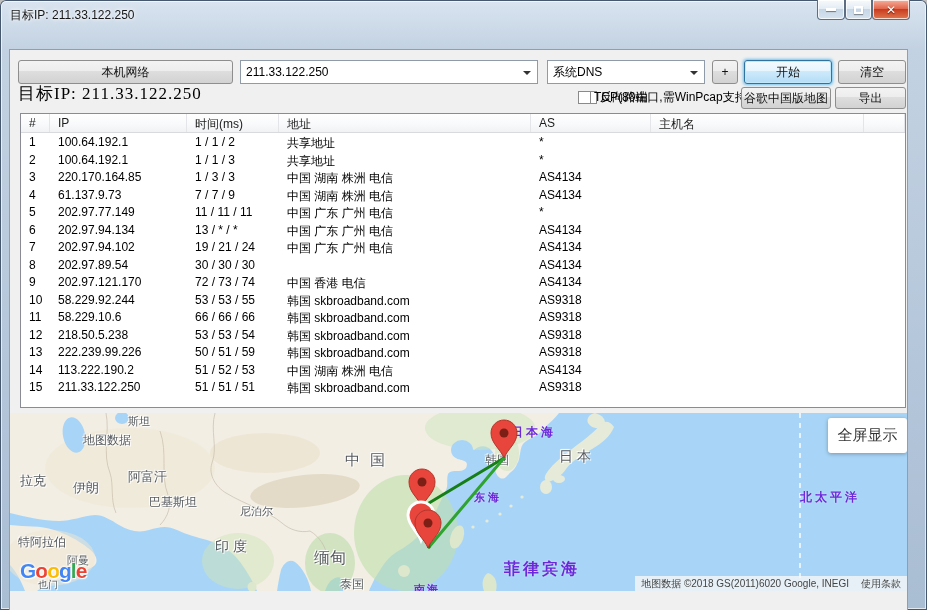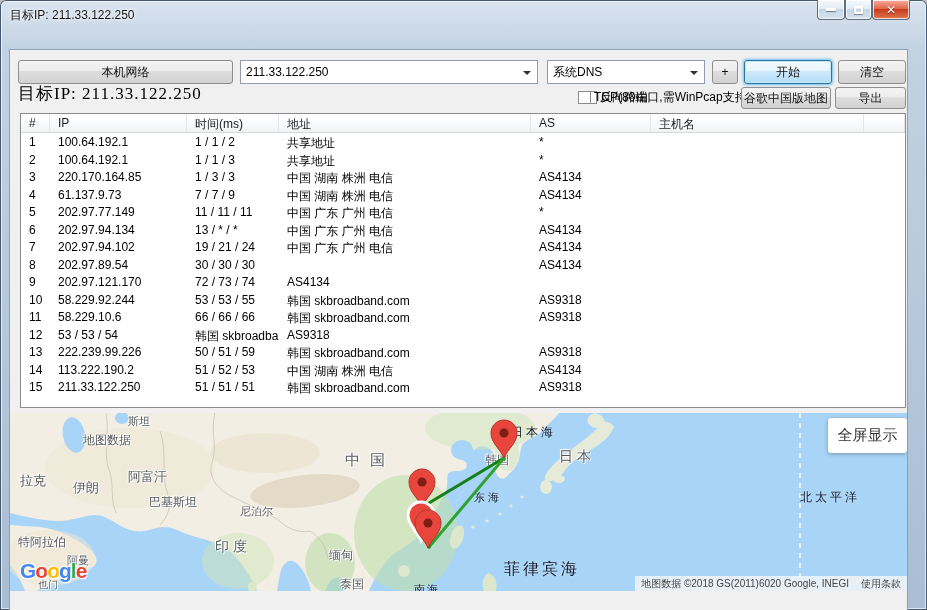--- a/index.html
+++ b/index.html
@@ -39,21 +39,21 @@
     background:linear-gradient(180deg,#ffffff 0%,#f8f9fa 60%,#f1f2f4 100%);border-bottom:1px solid #d9dadd;}
   .hcell{font-size:12px;color:#1c1c1c;padding:2px 0 0 8px;border-right:1px solid #e4e5e8;white-space:nowrap;overflow:hidden;}
   .tbody{position:absolute;left:0;top:20px;right:0;bottom:0;overflow:hidden;}
   .trow{display:grid;grid-template-columns:29px 137px 92px 252px 120px 213px 1fr;height:17.5px;}
   .tcell{font-size:12px;color:#000;padding:1px 0 0 8px;white-space:nowrap;overflow:hidden;}
   
   .map{position:absolute;left:0;top:363px;width:897px;height:178px;background:#A8D5F7;overflow:hidden;padding-left:20px;}
   .map svg{position:absolute;left:0;top:0;}
   .mlabel{position:absolute;white-space:nowrap;line-height:1.1;}
   .mlabel.land{color:#55595c;text-shadow:0 0 2px #fff,0 0 2px #fff,1px 1px 0 #fff,-1px -1px 0 #fff;}
-  .mlabel.water{color:#0f172a;text-shadow:0 0 2px rgba(255,255,255,.5);}
+  .mlabel.water{color:#6d28d9;text-shadow:0 0 2px rgba(255,255,255,.5);font-weight:bold;}
   .fullscreen-btn{position:absolute;right:0;top:5px;width:79px;height:35px;background:#fff;border-radius:3px;
     box-shadow:0 1px 4px rgba(0,0,0,.3);font-size:15px;color:#333;display:flex;align-items:center;justify-content:center;cursor:pointer;}
   .google-logo{position:absolute;left:10px;bottom:8px;font-size:21px;font-weight:bold;letter-spacing:-1px;
     text-shadow:0 0 3px #fff,0 0 3px #fff,1px 1px 0 #fff;}
   .attrib{position:absolute;right:0;bottom:0;height:15px;display:flex;align-items:center;font-size:10px;color:#444;}
   .attrib .pane{background:rgba(245,245,245,.82);padding:1px 6px;height:15px;display:flex;align-items:center;}
   
   .statusbar{position:absolute;left:0;top:541px;width:897px;height:26px;background:#f0f0f0;}
   .statusbar span{position:absolute;left:4px;top:5px;font-size:12px;color:#000;}
 </style>
@@ -182,20 +182,21 @@
             <div class="tcell">30 / 30 / 30</div>
             <div class="tcell"></div>
             <div class="tcell">AS4134</div>
             <div class="tcell"></div>
             <div></div>
           </div>
           <div class="trow">
             <div class="tcell">9</div>
             <div class="tcell">202.97.121.170</div>
             <div class="tcell">72 / 73 / 74</div>
+            <div class="tcell">中国 香港 电信</div>
             <div class="tcell">AS4134</div>
             <div class="tcell"></div>
             <div></div>
           </div>
           <div class="trow">
             <div class="tcell">10</div>
             <div class="tcell">58.229.92.244</div>
             <div class="tcell">53 / 53 / 55</div>
             <div class="tcell">韩国 skbroadband.com</div>
             <div class="tcell">AS9318</div>
@@ -206,20 +207,21 @@
             <div class="tcell">11</div>
             <div class="tcell">58.229.10.6</div>
             <div class="tcell">66 / 66 / 66</div>
             <div class="tcell">韩国 skbroadband.com</div>
             <div class="tcell">AS9318</div>
             <div class="tcell"></div>
             <div></div>
           </div>
           <div class="trow">
             <div class="tcell">12</div>
+            <div class="tcell">218.50.5.238</div>
             <div class="tcell">53 / 53 / 54</div>
             <div class="tcell">韩国 skbroadband.com</div>
             <div class="tcell">AS9318</div>
             <div class="tcell"></div>
             <div></div>
           </div>
           <div class="trow">
             <div class="tcell">13</div>
             <div class="tcell">222.239.99.226</div>
             <div class="tcell">50 / 51 / 59</div>
@@ -302,21 +304,21 @@
           <span class="mlabel land" style="left: 73px; top: 21px; font-size: 12px;">地图数据</span>
           <span class="mlabel land" style="left: 118px; top: 57px; font-size: 13px;">阿富汗</span>
           <span class="mlabel land" style="left: 63px; top: 68px; font-size: 13px;">伊朗</span>
           <span class="mlabel land" style="left: 10px; top: 61px; font-size: 13px;">拉克</span>
           <span class="mlabel land" style="left: 139px; top: 83px; font-size: 12px;">巴基斯坦</span>
           <span class="mlabel land" style="left: 230px; top: 92px; font-size: 11px;">尼泊尔</span>
           <span class="mlabel land" style="left: 8px; top: 123px; font-size: 12px;">特阿拉伯</span>
           <span class="mlabel land" style="left: 57px; top: 141px; font-size: 11px;">阿曼</span>
           <span class="mlabel land" style="left: 28px; top: 166px; font-size: 10px;">也门</span>
           <span class="mlabel land" style="left: 205px; top: 126px; font-size: 14px; letter-spacing: 4px;">印度</span>
-          <span class="mlabel land" style="left: 319px; top: 136px; font-size: 12px;">缅甸</span>
+          <span class="mlabel land" style="left: 304px; top: 136px; font-size: 16px;">缅甸</span>
           <span class="mlabel land" style="left: 330px; top: 165px; font-size: 12px;">泰国</span>
           <span class="mlabel land" style="left: 335px; top: 39px; font-size: 15px; letter-spacing: 10px;">中国</span>
           <span class="mlabel land" style="left: 475px; top: 41px; font-size: 12px;">韩国</span>
           <span class="mlabel land" style="left: 549px; top: 36px; font-size: 14px; letter-spacing: 4px;">日本</span>
           <span class="mlabel water" style="left: 501px; top: 13px; font-size: 12px; letter-spacing: 3px;">日本海</span>
           <span class="mlabel water" style="left: 464px; top: 78px; font-size: 11px; letter-spacing: 3px;">东海</span>
           <span class="mlabel water" style="left: 494px; top: 147px; font-size: 16px; letter-spacing: 3px;">菲律宾海</span>
           <span class="mlabel water" style="left: 790px; top: 78px; font-size: 12px; letter-spacing: 3px;">北太平洋</span>
           <span class="mlabel water" style="left: 404px; top: 170px; font-size: 11px; letter-spacing: 2px;">南海</span>
         </div>

